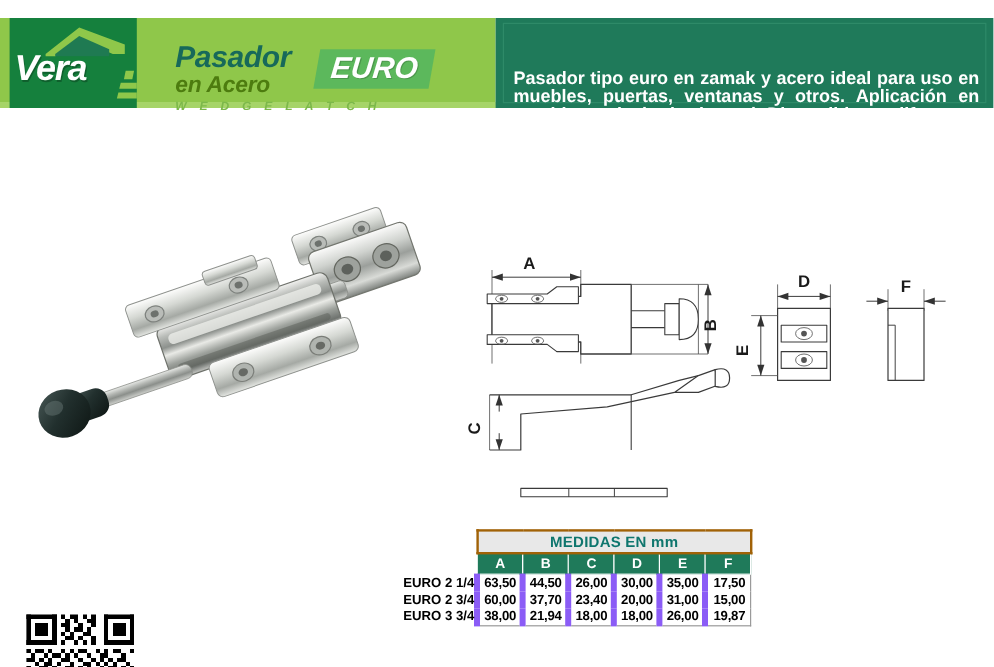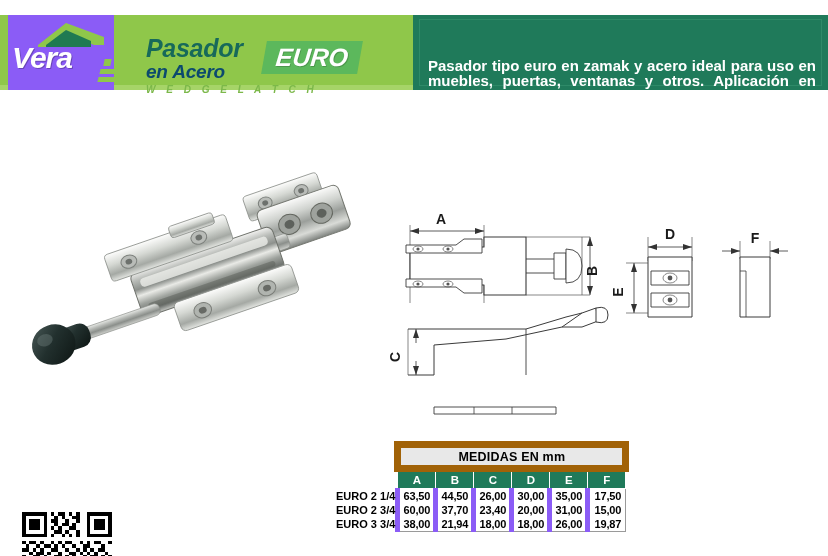--- a/index.html
+++ b/index.html
@@ -46,21 +46,21 @@
     position: absolute;
     left: 419px; top: 4px;
     width: 403px; height: 67px;
     border: 1px solid #2e8a68;
     box-sizing: border-box;
   }
   #logo-panel {
     position: absolute;
     left: 8px; top: 0;
     width: 106px; height: 75px;
-    background: #8b5cf6;
+    background: #15803d;
     overflow: hidden;
   }
   .logo-roof {
     position: absolute;
     left: 28px; top: 6px;
     width: 70px; height: 26px;
   }
   #logo-text {
     position: absolute;
     left: 4px;
@@ -105,21 +105,21 @@
   }
   #title-main {
     color: #17695a;
     font-size: 25px;
     font-weight: bold;
     font-style: italic;
     line-height: 26px;
     letter-spacing: -0.3px;
   }
   #title-sub {
-    color: #0c4a6e;
+    color: #4d7c0f;
     font-size: 19px;
     font-weight: bold;
     font-style: italic;
     line-height: 22px;
     letter-spacing: -0.2px;
   }
   #title-en {
     color: #7cb84a;
     font-size: 10px;
     font-weight: bold;
@@ -188,26 +188,26 @@
     font-size: 11px;
     font-weight: bold;
     color: #000000;
   }
   #measure-table td, #measure-table th {
     padding: 0;
     margin: 0;
   }
   .tbl-title {
     background: #e8e8e8;
-    color: #000000;
+    color: #0f766e;
     font-size: 12.5px;
     font-weight: bold;
     text-align: center;
     height: 17px;
-    border: 7px solid #a16207;
+    border: 2px solid #a16207;
     letter-spacing: 0.2px;
   }
   .corner-blank {
     background: #ffffff;
     border: none;
   }
   .col-head {
     background: #1f7a5a;
     color: #ffffff;
     font-size: 11.5px;

